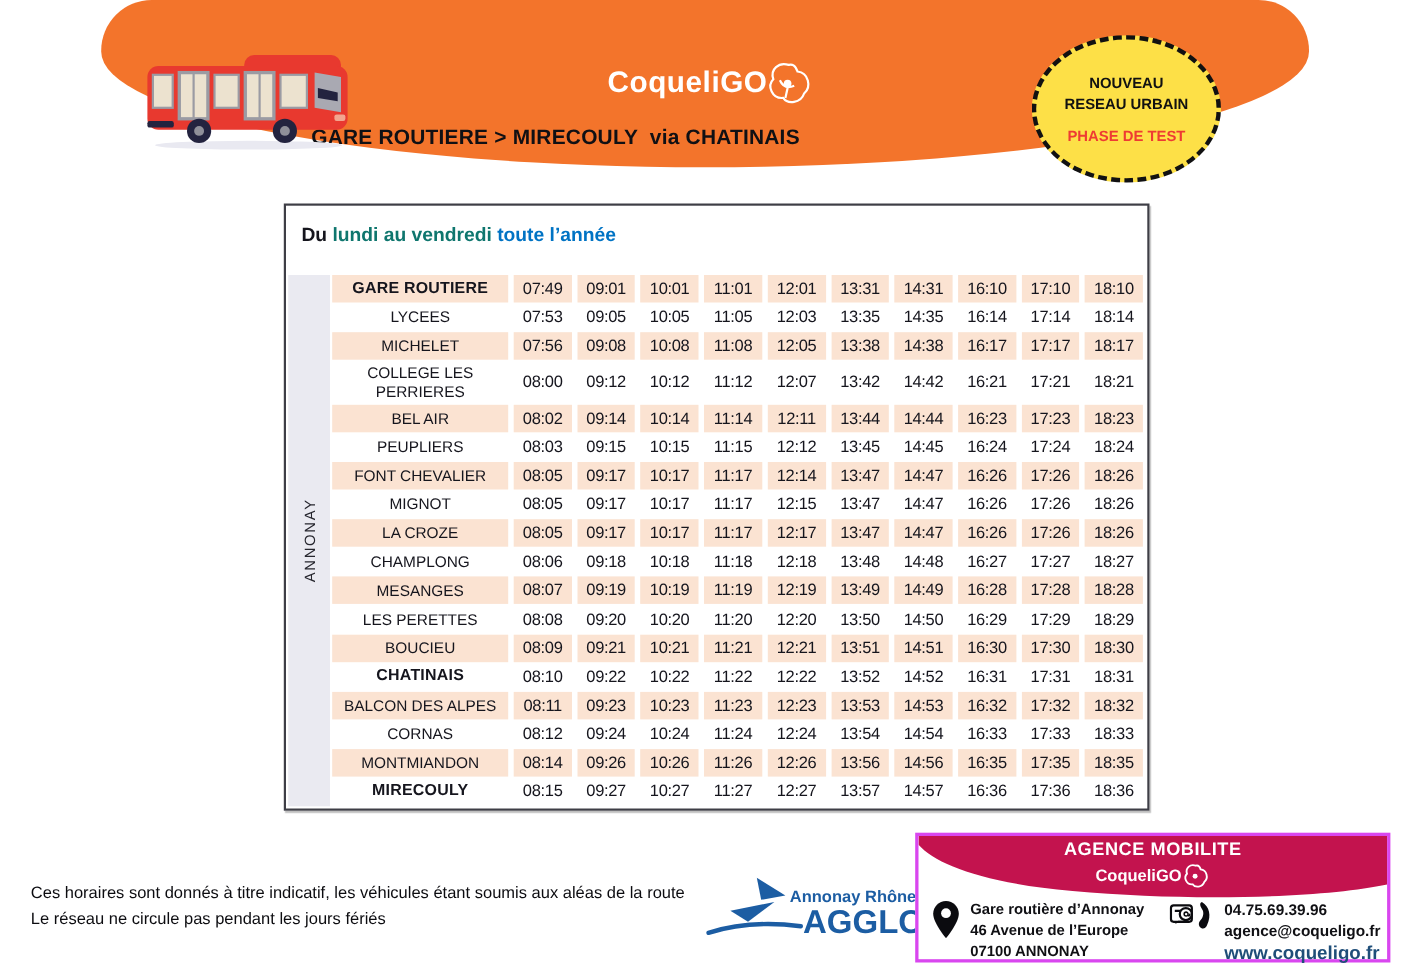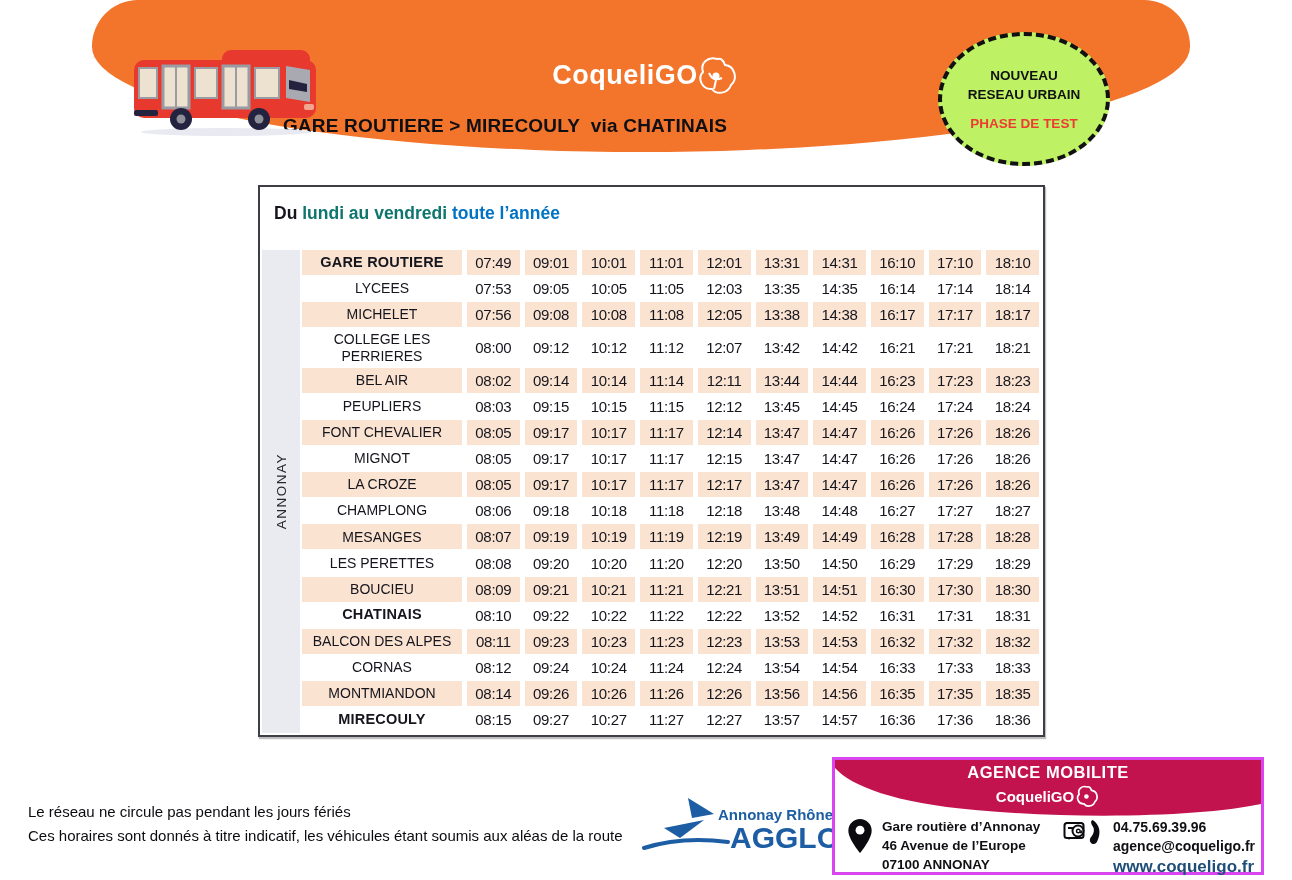--- a/index.html
+++ b/index.html
@@ -17,21 +17,21 @@
   .brand-flower { margin-left:-4px; margin-top:4px; }
 
   .route-title { position:absolute; top:115px; left:0; width:1010px; text-align:center;
     font-size:19px; font-weight:bold; color:#101014; z-index:3; letter-spacing:0.2px; white-space:pre; }
 
   
   .bus { position:absolute; left:126px; top:40px; z-index:3; }
 
   
   .badge { position:absolute; left:938px; top:32px; width:172px; height:134px;
-    background:#bef264; border:4px dashed #111; border-radius:50%; z-index:4;
+    background:#fde047; border:4px dashed #111; border-radius:50%; z-index:4;
     display:flex; flex-direction:column; align-items:center; justify-content:center; }
   .badge-line { font-size:13.5px; font-weight:bold; color:#111; line-height:1.35; }
   .badge-test { font-size:13.5px; font-weight:bold; color:#ee3b33; margin-top:12px;text-align:center; }
 
   
   .schedule-box { position:absolute; left:258px; top:185px; width:787px; height:552px;
     background:#fff; border:2px solid #3e3e46; box-shadow:1px 2px 1px rgba(0,0,0,0.25); }
   .schedule-heading { position:absolute; left:14px; top:16px; font-size:17.5px; font-weight:bold; }
   .p-prefix { color:#15151d;text-align:center; }
   .p-days  { color:#0f766e; }
@@ -361,22 +361,22 @@
             <div class="cell time">14:57</div>
             <div class="cell time">16:36</div>
             <div class="cell time">17:36</div>
             <div class="cell time">18:36</div>
           </div>
         </div>
     </div>
   </div>
 
   <div class="notes">
+    <div>Ces horaires sont donnés à titre indicatif, les véhicules étant soumis aux aléas de la route</div>
     <div>Le réseau ne circule pas pendant les jours fériés</div>
-    <div>Ces horaires sont donnés à titre indicatif, les véhicules étant soumis aux aléas de la route</div>
   </div>
 
   <div class="agglo">
     <svg width="195" height="82" viewBox="0 0 195 82">
       <polygon points="46,8 72,24 50,28" fill="#1c5da3"></polygon>
       <polygon points="22,38 62,30 38,48" fill="#1c5da3"></polygon>
       <path d="M2 58 Q40 46 86 52" stroke="#1c5da3" stroke-width="4" fill="none" stroke-linecap="round"></path>
       <g>
         <text x="76" y="30" font-family="Liberation Sans, sans-serif" font-size="15" font-weight="bold" fill="#1c5da3">Annonay Rhône</text>
         <text x="88" y="58" font-family="Liberation Sans, sans-serif" font-size="30" font-weight="bold" fill="#1c5da3">AGGLO</text>

